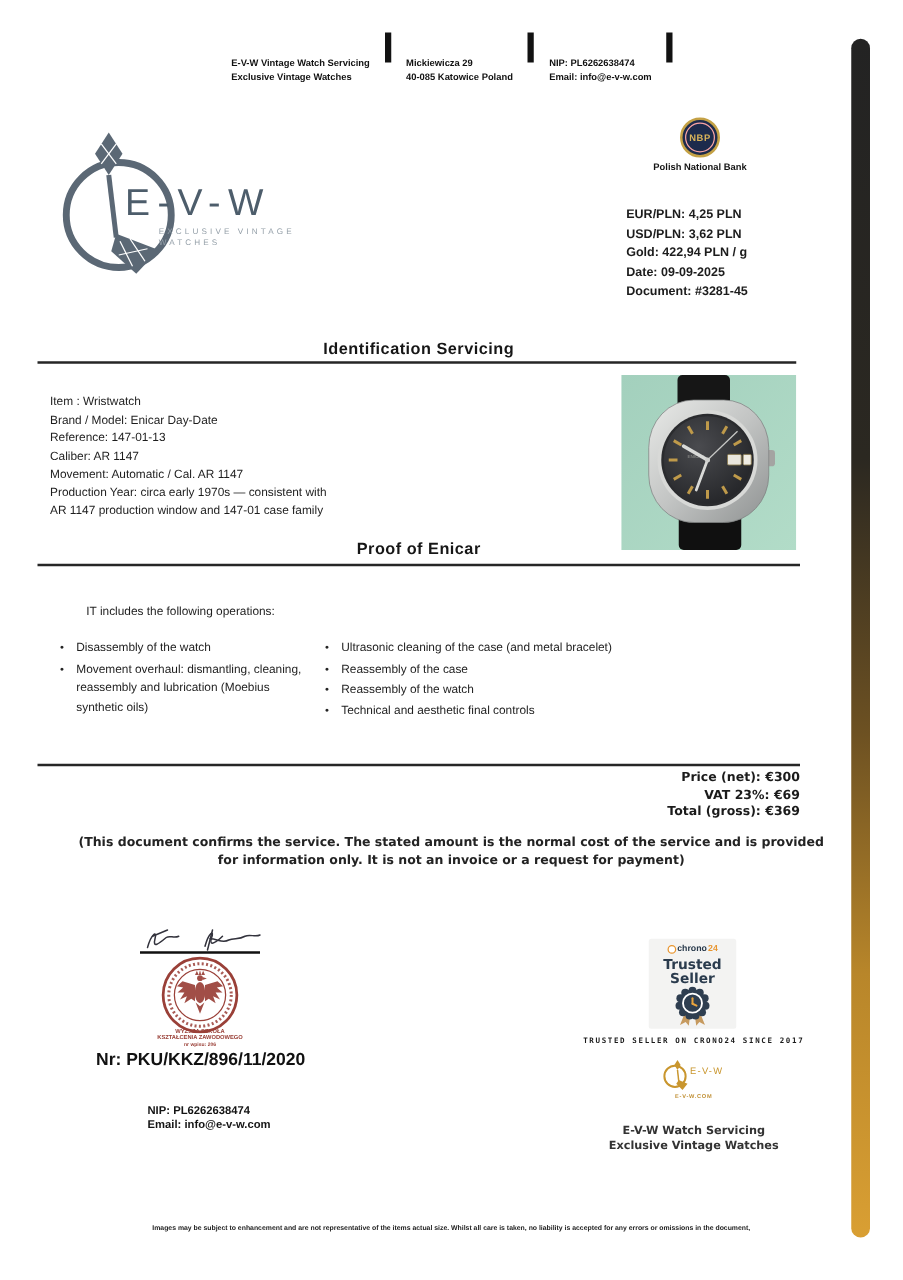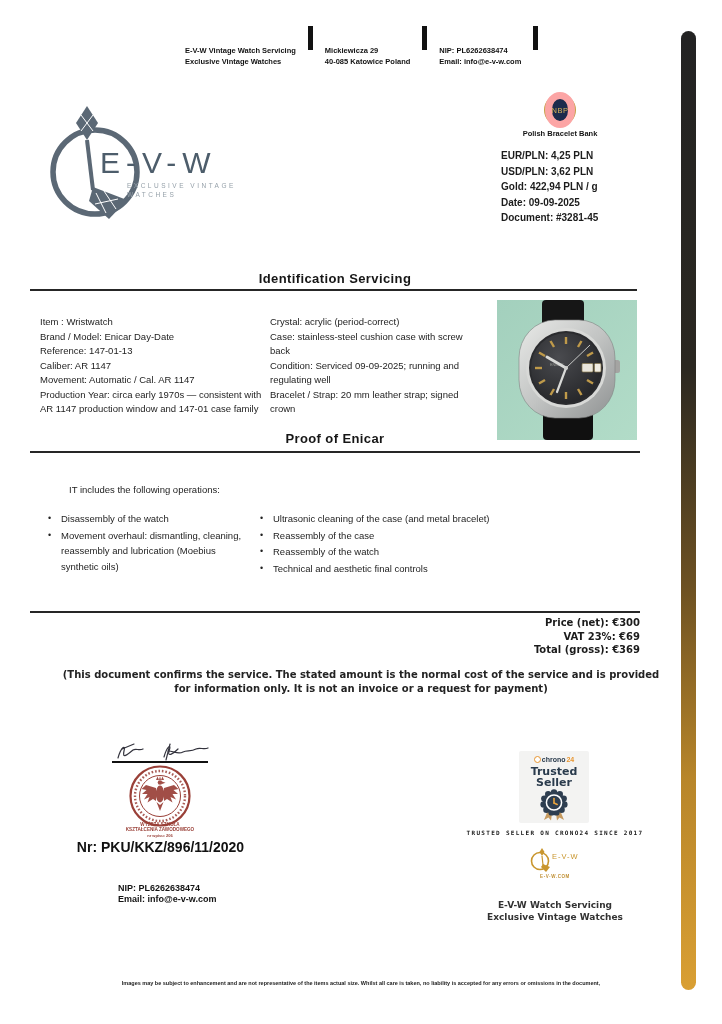--- a/index.html
+++ b/index.html
@@ -17,24 +17,24 @@
     background:linear-gradient(180deg,#232323 0%,#2b2821 35%,#6d5122 58%,#b8862a 78%,#d99f33 100%);}
 
   
   .logo-mark{position:absolute;left:48px;top:105px;width:105px;height:115px;}
   .logo-word{position:absolute;left:100px;top:146px;font-size:30px;letter-spacing:6px;color:#4d5d6b;}
   .logo-tag{position:absolute;left:127px;top:182px;font-size:6.5px;letter-spacing:2.5px;color:#96a1aa;line-height:8.5px;white-space:pre-line;}
 
   
   .nbp-seal{position:absolute;left:544px;top:94px;width:32px;height:32px;border-radius:50%;
     background:#1d2b4c;border:2px solid #c4a145;box-sizing:border-box;display:flex;align-items:center;justify-content:center;}
-  .nbp-seal .inner{width:22px;height:22px;border-radius:50%;border:7px solid #fca5a5;display:flex;align-items:center;justify-content:center;
-    color:#d9b45a;font-size:7.5px;font-weight:normal;letter-spacing:.5px;}
+  .nbp-seal .inner{width:22px;height:22px;border-radius:50%;border:1px solid #fca5a5;display:flex;align-items:center;justify-content:center;
+    color:#d9b45a;font-size:7.5px;font-weight:bold;letter-spacing:.5px;}
   .nbp-caption{position:absolute;left:498px;top:129px;width:124px;text-align:center;font-size:7.5px;font-weight:bold;color:#141414;}
-  .bank-rates{position:absolute;left:501px;top:148px;font-size:10px;font-weight:bold;line-height:15.5px;color:#1c1c1c;}
+  .bank-rates{position:absolute;left:501px;top:164px;font-size:10px;font-weight:bold;line-height:15.5px;color:#1c1c1c;}
 
   
   .sec-title{position:absolute;left:30px;width:610px;text-align:center;font-size:13px;font-weight:bold;color:#161616;letter-spacing:.4px;}
   .rule{position:absolute;background:#262626;height:2px;}
 
   
   .ident-col{position:absolute;font-size:9.5px;line-height:14.5px;color:#1d1d1d;}
   .ident-col div{margin:0;}
 
   .photo{position:absolute;left:497px;top:300px;width:140px;height:140px;}
@@ -113,47 +113,41 @@
     <line x1="56" y1="86" x2="68" y2="104" stroke="#fff" stroke-width="1"></line>
     <line x1="47" y1="99" x2="70" y2="94" stroke="#fff" stroke-width="1"></line>
   </svg>
   <div class="logo-word">E-V-W</div>
   <div class="logo-tag">EXCLUSIVE VINTAGE
 WATCHES</div>
 
   <div class="nbp-seal">
     <div class="inner">NBP</div>
   </div>
-  <div class="nbp-caption">Polish Bracelet Bank</div>
+  <div class="nbp-caption">Polish National Bank</div>
   <div class="bank-rates">
     <div>EUR/PLN: 4,25 PLN</div>
     <div>USD/PLN: 3,62 PLN</div>
     <div>Gold: 422,94 PLN / g</div>
     <div>Date: 09-09-2025</div>
     <div>Document: #3281-45</div>
   </div>
 
   <div class="sec-title" style="top:271px;">Identification Servicing</div>
   <div class="rule" style="top:289px;left:30px;width:607px;"></div>
 
   <div class="ident-col" style="left:40px;top:315px;width:230px;">
     <div>Item : Wristwatch</div>
     <div>Brand / Model: Enicar Day-Date</div>
     <div>Reference: 147-01-13</div>
     <div>Caliber: AR 1147</div>
     <div>Movement: Automatic / Cal. AR 1147</div>
     <div>Production Year: circa early 1970s — consistent with AR 1147 production window and 147-01 case family</div>
   </div>
 
-  <div class="ident-col" style="left:270px;top:315px;width:212px;">
-    <div>Crystal: acrylic (period-correct)</div>
-    <div>Case: stainless-steel cushion case with screw back</div>
-    <div>Condition: Serviced 09-09-2025; running and regulating well</div>
-    <div>Bracelet / Strap: 20 mm leather strap; signed crown</div>
-  </div>
 
   <svg class="photo" viewBox="0 0 140 140">
     <defs>
       <linearGradient id="tealbg" x1="0" y1="0" x2="1" y2="1">
         <stop offset="0" stop-color="#a3d0bd"></stop>
           <stop offset="1" stop-color="#b2dcc8"></stop>
       </linearGradient>
       <linearGradient id="caseg" x1="0" y1="0" x2="1" y2="1">
         <stop offset="0" stop-color="#e9eae8"></stop>
           <stop offset=".5" stop-color="#c2c4c3"></stop>

